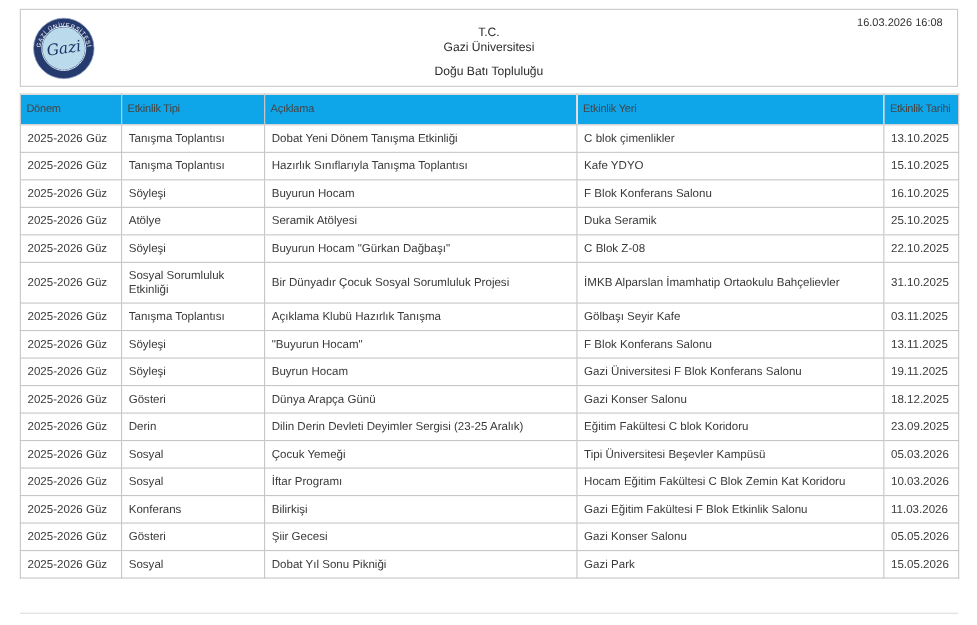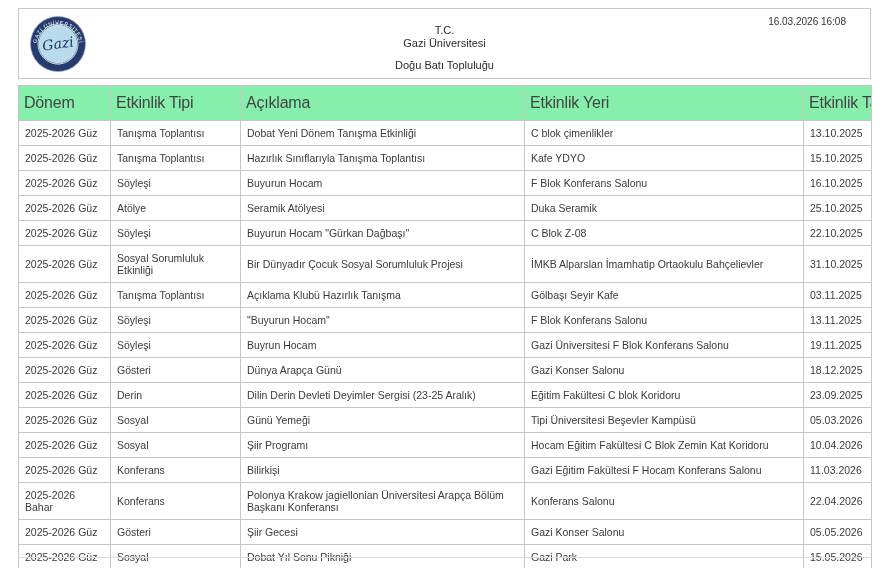--- a/index.html
+++ b/index.html
@@ -25,45 +25,45 @@
     width: 58px; height: 58px;
   }
   .header-center {
     position: absolute; left: 0; right: 0; top: 15px;
     text-align: center;
     font-size: 11px; line-height: 12px; color: #2b2b2b;
   }
   .header-center .org-line2 { margin-top: 1px; }
   .header-center .org-line3 { margin-top: 10px; }
   .header-datetime {
-    position: absolute; right: 24px; top: 7px;
+    position: absolute; right: 13px; top: 7px;
     font-size: 10px; color: #333;
   }
 
   
   .report-table {
     position: absolute;
     left: 18px; top: 85px;
     width: 853px;
     border-collapse: collapse;
     table-layout: fixed;
     font-size: 10.5px;
     color: #3a3a3a;
   }
   .report-table th, .report-table td {
     border: 1px solid #c6c6c6;
     text-align: left;
     vertical-align: middle;
     overflow: hidden;
   }
   .report-table th {
-    background: #86efac;
+    background: #0ea5e9;
     font-weight: normal;
     color: #444;
-    font-size: 16px;
+    font-size: 10px;
     letter-spacing: -0.2px;
     padding: 8px 5px;
     white-space: nowrap;
   }
   .report-table td {
     padding: 6px 6px;
     line-height: 12px;
     background: #fff;
   }
   .bottom-rule {
@@ -200,44 +200,37 @@
         <tr>
           <td>2025-2026 Güz</td>
           <td>Derin</td>
           <td>Dilin Derin Devleti Deyimler Sergisi (23-25 Aralık)</td>
           <td>Eğitim Fakültesi C blok Koridoru</td>
           <td>23.09.2025</td>
         </tr>
         <tr>
           <td>2025-2026 Güz</td>
           <td>Sosyal</td>
-          <td>Günü Yemeği</td>
+          <td>Çocuk Yemeği</td>
           <td>Tipi Üniversitesi Beşevler Kampüsü</td>
           <td>05.03.2026</td>
         </tr>
         <tr>
           <td>2025-2026 Güz</td>
           <td>Sosyal</td>
-          <td>Şiir Programı</td>
+          <td>İftar Programı</td>
           <td>Hocam Eğitim Fakültesi C Blok Zemin Kat Koridoru</td>
-          <td>10.04.2026</td>
+          <td>10.03.2026</td>
         </tr>
         <tr>
           <td>2025-2026 Güz</td>
           <td>Konferans</td>
           <td>Bilirkişi</td>
-          <td>Gazi Eğitim Fakültesi F Hocam Konferans Salonu</td>
+          <td>Gazi Eğitim Fakültesi F Blok Etkinlik Salonu</td>
           <td>11.03.2026</td>
-        </tr>
-        <tr>
-          <td>2025-2026 Bahar</td>
-          <td>Konferans</td>
-          <td>Polonya Krakow jagiellonian Üniversitesi Arapça Bölüm Başkanı Konferansı</td>
-          <td>Konferans Salonu</td>
-          <td>22.04.2026</td>
         </tr>
         <tr>
           <td>2025-2026 Güz</td>
           <td>Gösteri</td>
           <td>Şiir Gecesi</td>
           <td>Gazi Konser Salonu</td>
           <td>05.05.2026</td>
         </tr>
         <tr>
           <td>2025-2026 Güz</td>

